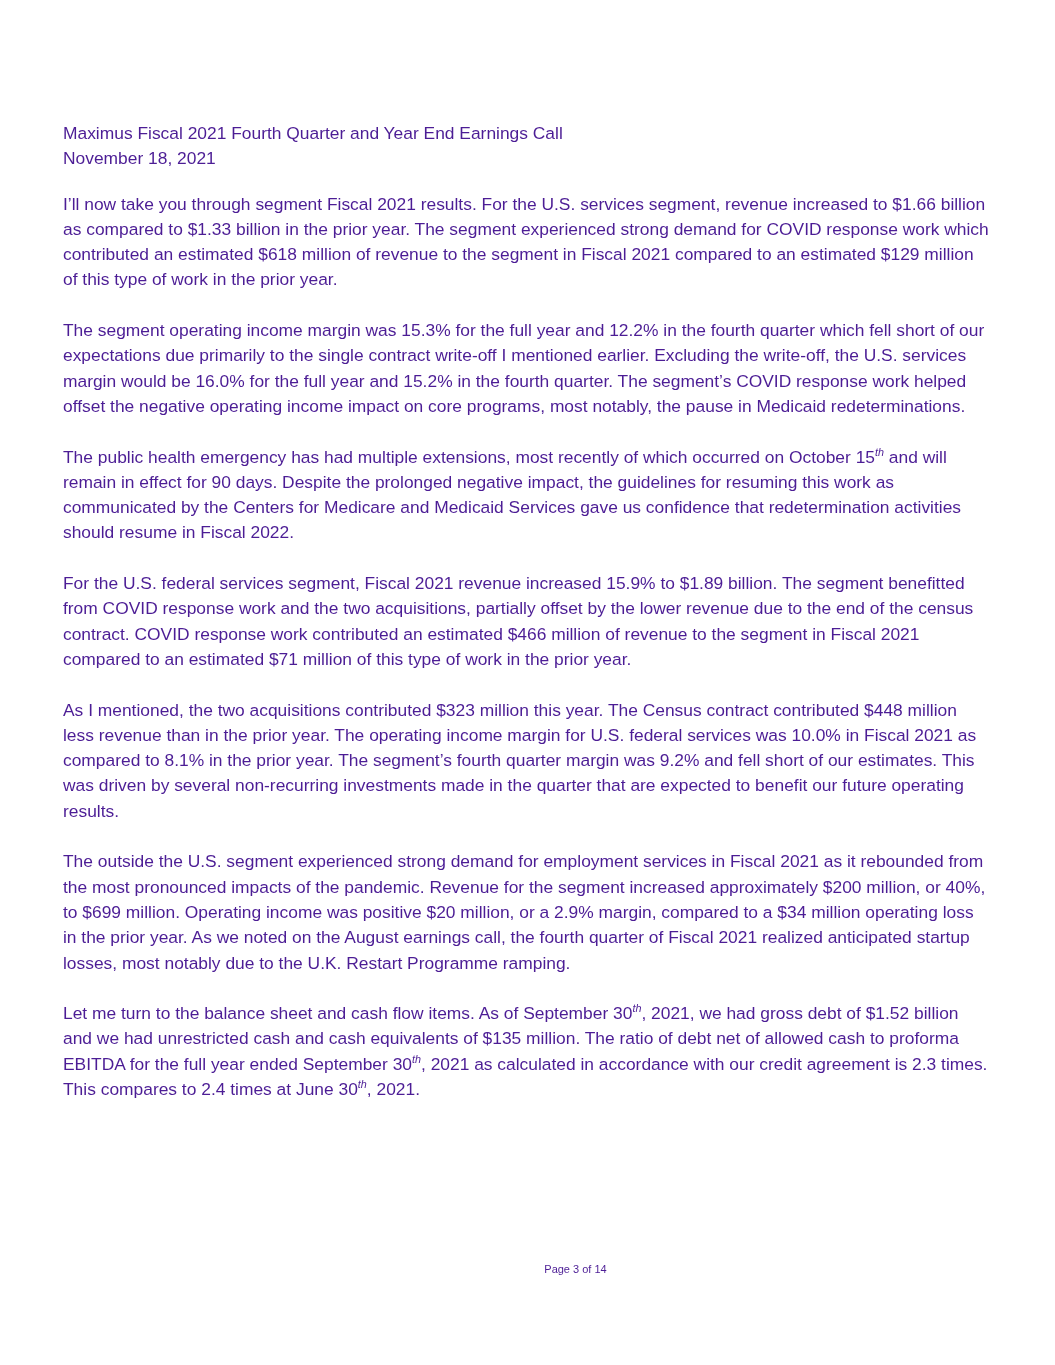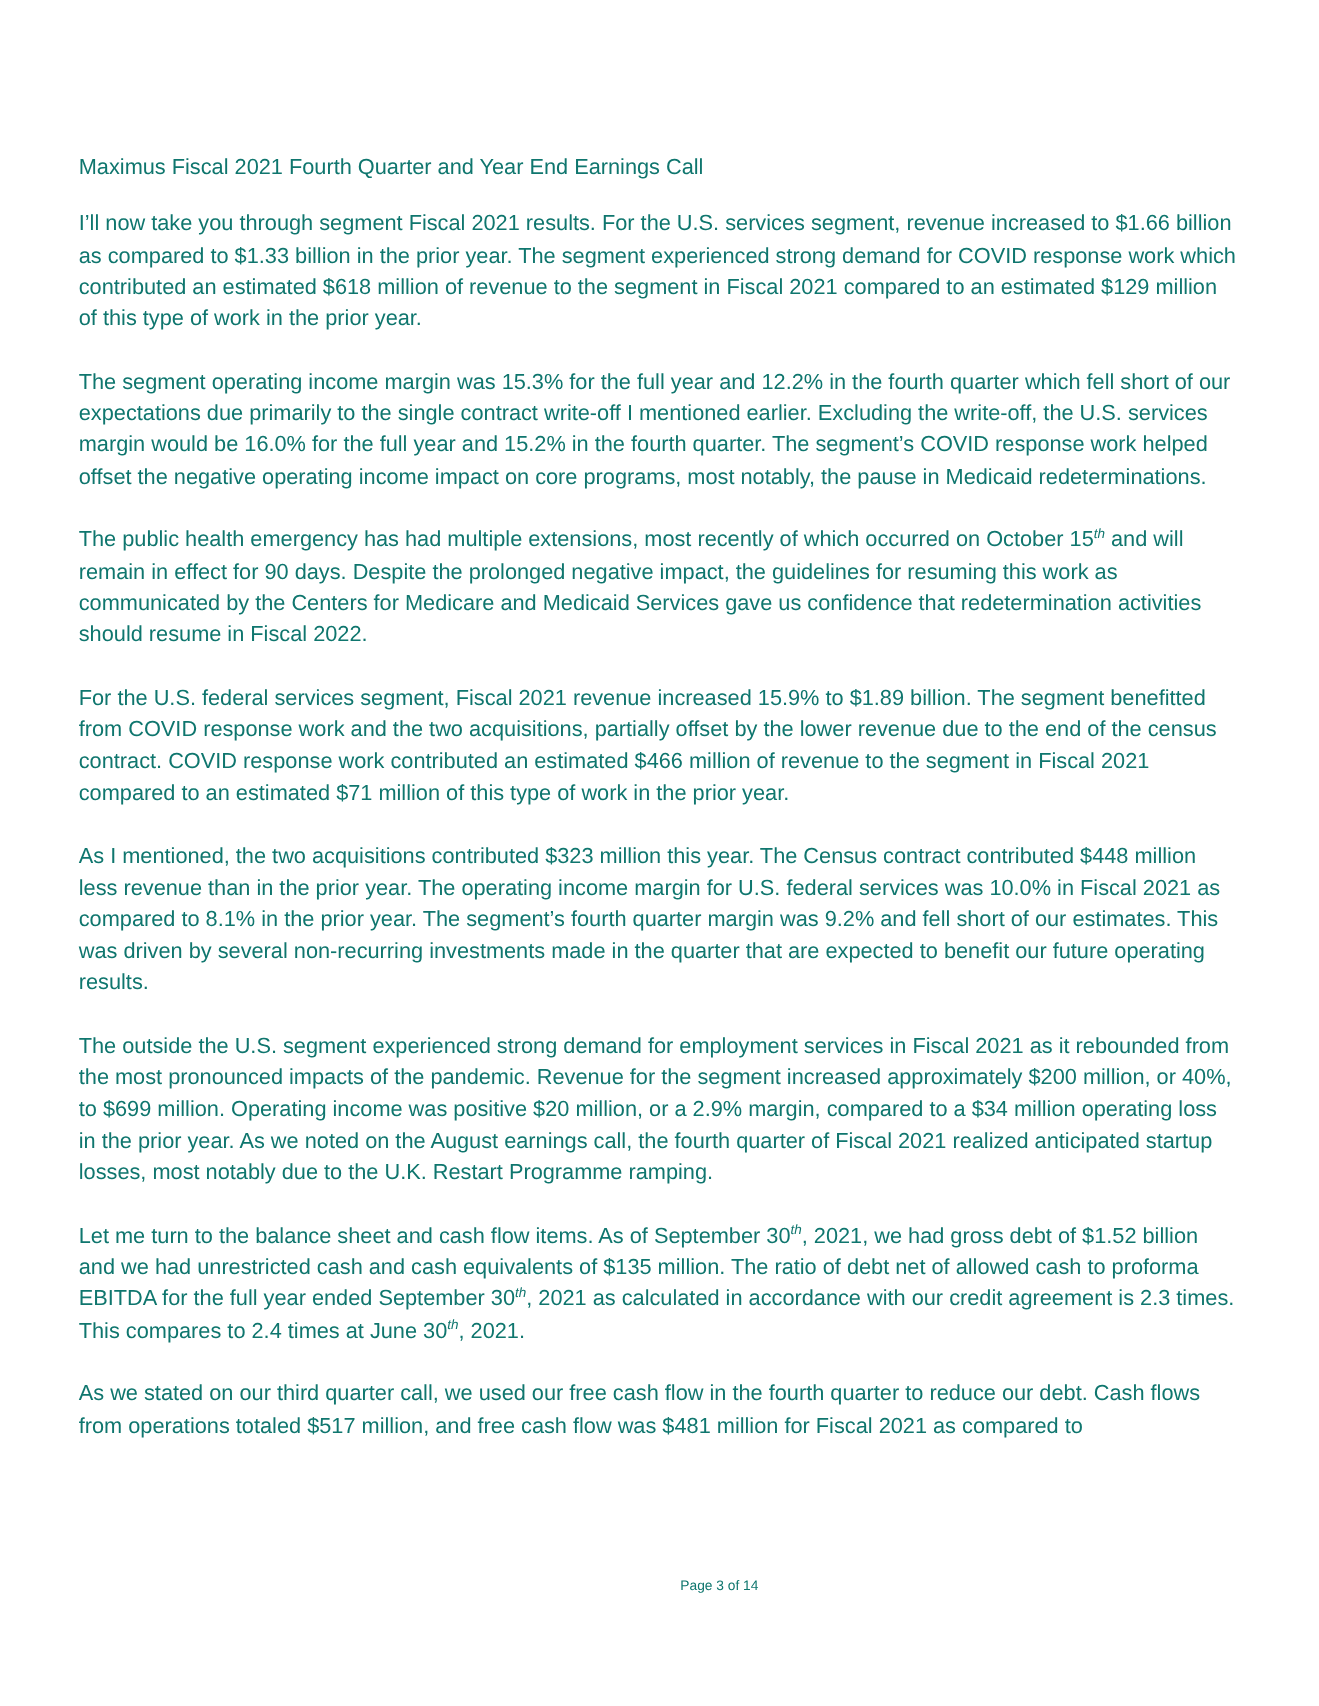--- a/index.html
+++ b/index.html
@@ -6,21 +6,21 @@
     margin: 0;
     padding: 0;
     background: #ffffff;
   }
   .page {
     position: relative;
     width: 1055px;
     height: 1365px;
     background: #ffffff;
     font-family: "Liberation Sans", sans-serif;
-    color: #0f766e;
+    color: #4c1d95;
     overflow: hidden;
   }
   .content {
     position: absolute;
     left: 63px;
     top: 121px;
     width: 928px;
     font-size: 17.4px;
     line-height: 25.3px;
     text-align: left;
@@ -54,26 +54,26 @@
     padding-left: 48px;
   }
 </style>
 </head>
 <body>
 
 <div class="page">
   <div class="content">
     <div class="title-block">
       <span class="title-line">Maximus Fiscal 2021 Fourth Quarter and Year End Earnings Call</span>
+      <span class="title-line">November 18, 2021</span>
     </div>
     <div>
         <p>I’ll now take you through segment Fiscal 2021 results. For the U.S. services segment, revenue increased to $1.66 billion as compared to $1.33 billion in the prior year. The segment experienced strong demand for COVID response work which contributed an estimated $618 million of revenue to the segment in Fiscal 2021 compared to an estimated $129 million of this type of work in the prior year.</p>
         <p>The segment operating income margin was 15.3% for the full year and 12.2% in the fourth quarter which fell short of our expectations due primarily to the single contract write-off I mentioned earlier. Excluding the write-off, the U.S. services margin would be 16.0% for the full year and 15.2% in the fourth quarter. The segment’s COVID response work helped offset the negative operating income impact on core programs, most notably, the pause in Medicaid redeterminations.</p>
         <p>The public health emergency has had multiple extensions, most recently of which occurred on October 15<sup>th</sup> and will remain in effect for 90 days. Despite the prolonged negative impact, the guidelines for resuming this work as communicated by the Centers for Medicare and Medicaid Services gave us confidence that redetermination activities should resume in Fiscal 2022.</p>
         <p>For the U.S. federal services segment, Fiscal 2021 revenue increased 15.9% to $1.89 billion. The segment benefitted from COVID response work and the two acquisitions, partially offset by the lower revenue due to the end of the census contract. COVID response work contributed an estimated $466 million of revenue to the segment in Fiscal 2021 compared to an estimated $71 million of this type of work in the prior year.</p>
         <p>As I mentioned, the two acquisitions contributed $323 million this year. The Census contract contributed $448 million less revenue than in the prior year. The operating income margin for U.S. federal services was 10.0% in Fiscal 2021 as compared to 8.1% in the prior year. The segment’s fourth quarter margin was 9.2% and fell short of our estimates. This was driven by several non-recurring investments made in the quarter that are expected to benefit our future operating results.</p>
         <p>The outside the U.S. segment experienced strong demand for employment services in Fiscal 2021 as it rebounded from the most pronounced impacts of the pandemic. Revenue for the segment increased approximately $200 million, or 40%, to $699 million. Operating income was positive $20 million, or a 2.9% margin, compared to a $34 million operating loss in the prior year. As we noted on the August earnings call, the fourth quarter of Fiscal 2021 realized anticipated startup losses, most notably due to the U.K. Restart Programme ramping.</p>
         <p>Let me turn to the balance sheet and cash flow items. As of September 30<sup>th</sup>, 2021, we had gross debt of $1.52 billion and we had unrestricted cash and cash equivalents of $135 million. The ratio of debt net of allowed cash to proforma EBITDA for the full year ended September 30<sup>th</sup>, 2021 as calculated in accordance with our credit agreement is 2.3 times. This compares to 2.4 times at June 30<sup>th</sup>, 2021.</p>
-        <p>As we stated on our third quarter call, we used our free cash flow in the fourth quarter to reduce our debt. Cash flows from operations totaled $517 million, and free cash flow was $481 million for Fiscal 2021 as compared to</p>
       </div>
   </div>
   <div class="footer">Page 3 of 14</div>
 </div>
 
 </body></html>

